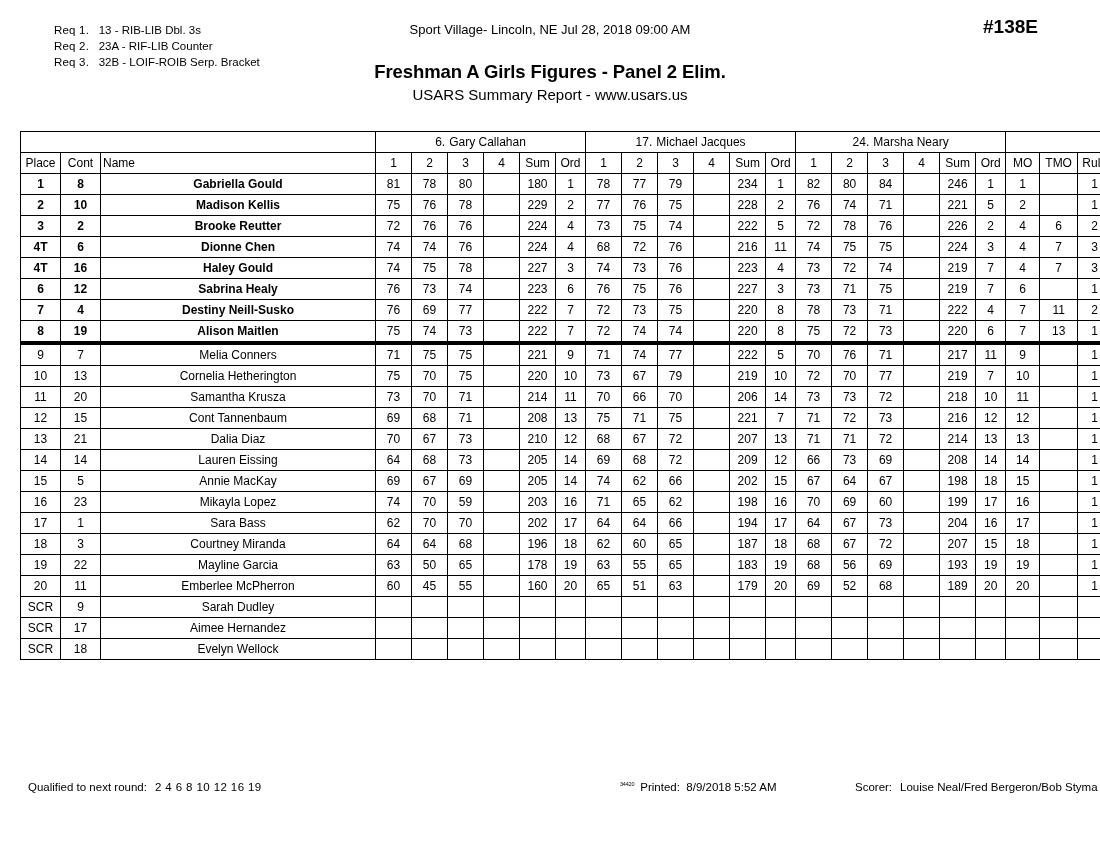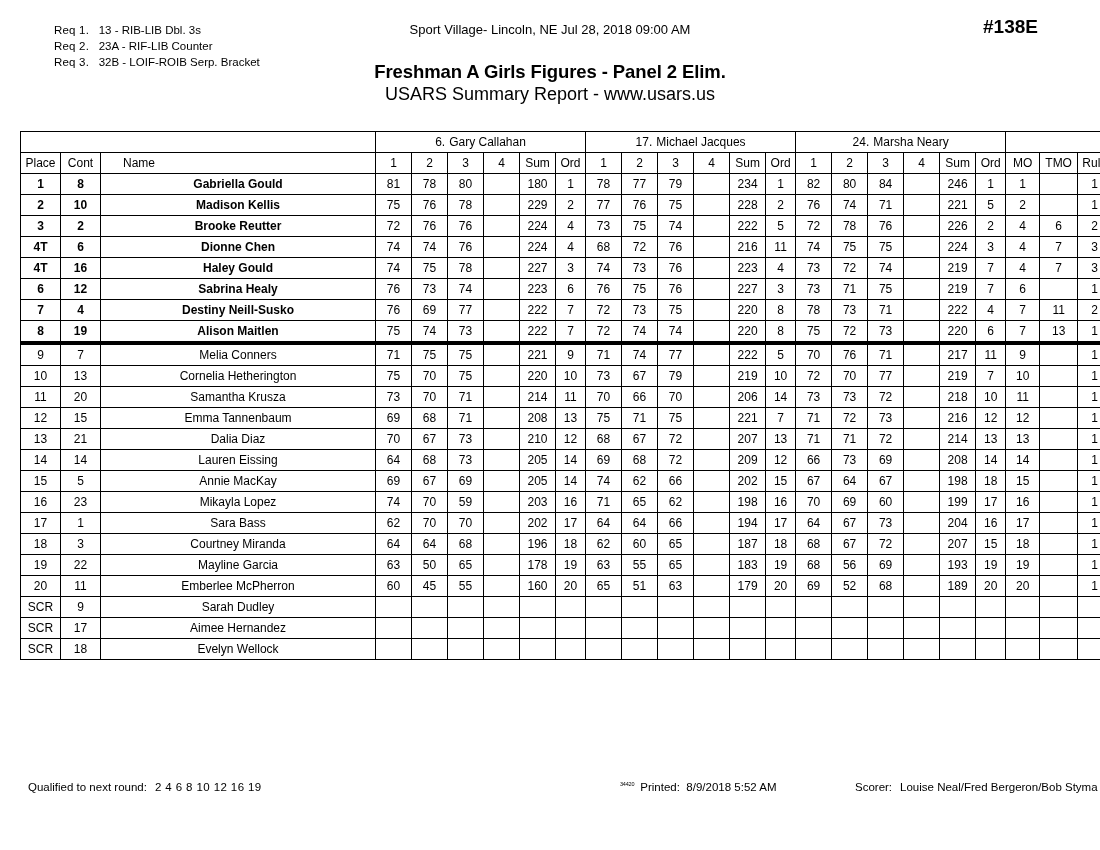--- a/index.html
+++ b/index.html
@@ -51,21 +51,21 @@
     line-height: 19px;
   }
   .title-event {
     font-size: 18.5px;
     font-weight: bold;
     line-height: 25px;
     letter-spacing: -0.1px;
     margin-top: 20px;
   }
   .title-report {
-    font-size: 18px;
+    font-size: 15px;
     line-height: 21px;
   }
   .event-code {
     position: absolute;
     right: 62px;
     top: 16px;
     font-size: 19px;
     font-weight: bold;
   }
 
@@ -99,21 +99,21 @@
   .band-name {
     text-align: left;
     padding-left: 6px;
     font-size: 11.5px;
     height: 21px;
   }
   .band-name .jnum { margin-right: 4px; }
 
   
   .colhead td { height: 22px; font-size: 12.5px; }
-  .colhead td.left-lbl { text-align: left; padding-left: 22px; }
+  .colhead td.left-lbl { text-align: left; padding-left: 2px; }
 
   
   td.c-place { font-size: 12.5px; }
   td.c-cont  { font-size: 12.5px; }
   td.c-name  { text-align: left; padding-left: 7px; font-size: 12.5px; }
   td.c-score { font-size: 12.5px; }
   td.c-sum   { font-size: 12.5px; }
   td.c-ord   { font-weight: bold; font-size: 12.5px; }
 
   
@@ -553,21 +553,21 @@
           <td class="c-score"></td>
           <td class="c-sum">218</td>
           <td class="c-ord sep-left sep-right">10</td>
           <td class="">11</td>
           <td class=""></td>
           <td class="">1</td>
         </tr>
         <tr>
           <td class="c-place">12</td>
           <td class="c-cont">15</td>
-          <td class="c-name">Emma Tannenbaum</td>
+          <td class="c-name">Cont Tannenbaum</td>
           <td class="c-score">69</td>
           <td class="c-score">68</td>
           <td class="c-score">71</td>
           <td class="c-score"></td>
           <td class="c-sum">208</td>
           <td class="c-ord sep-left sep-right">13</td>
           <td class="c-score">75</td>
           <td class="c-score">71</td>
           <td class="c-score">75</td>
           <td class="c-score"></td>

